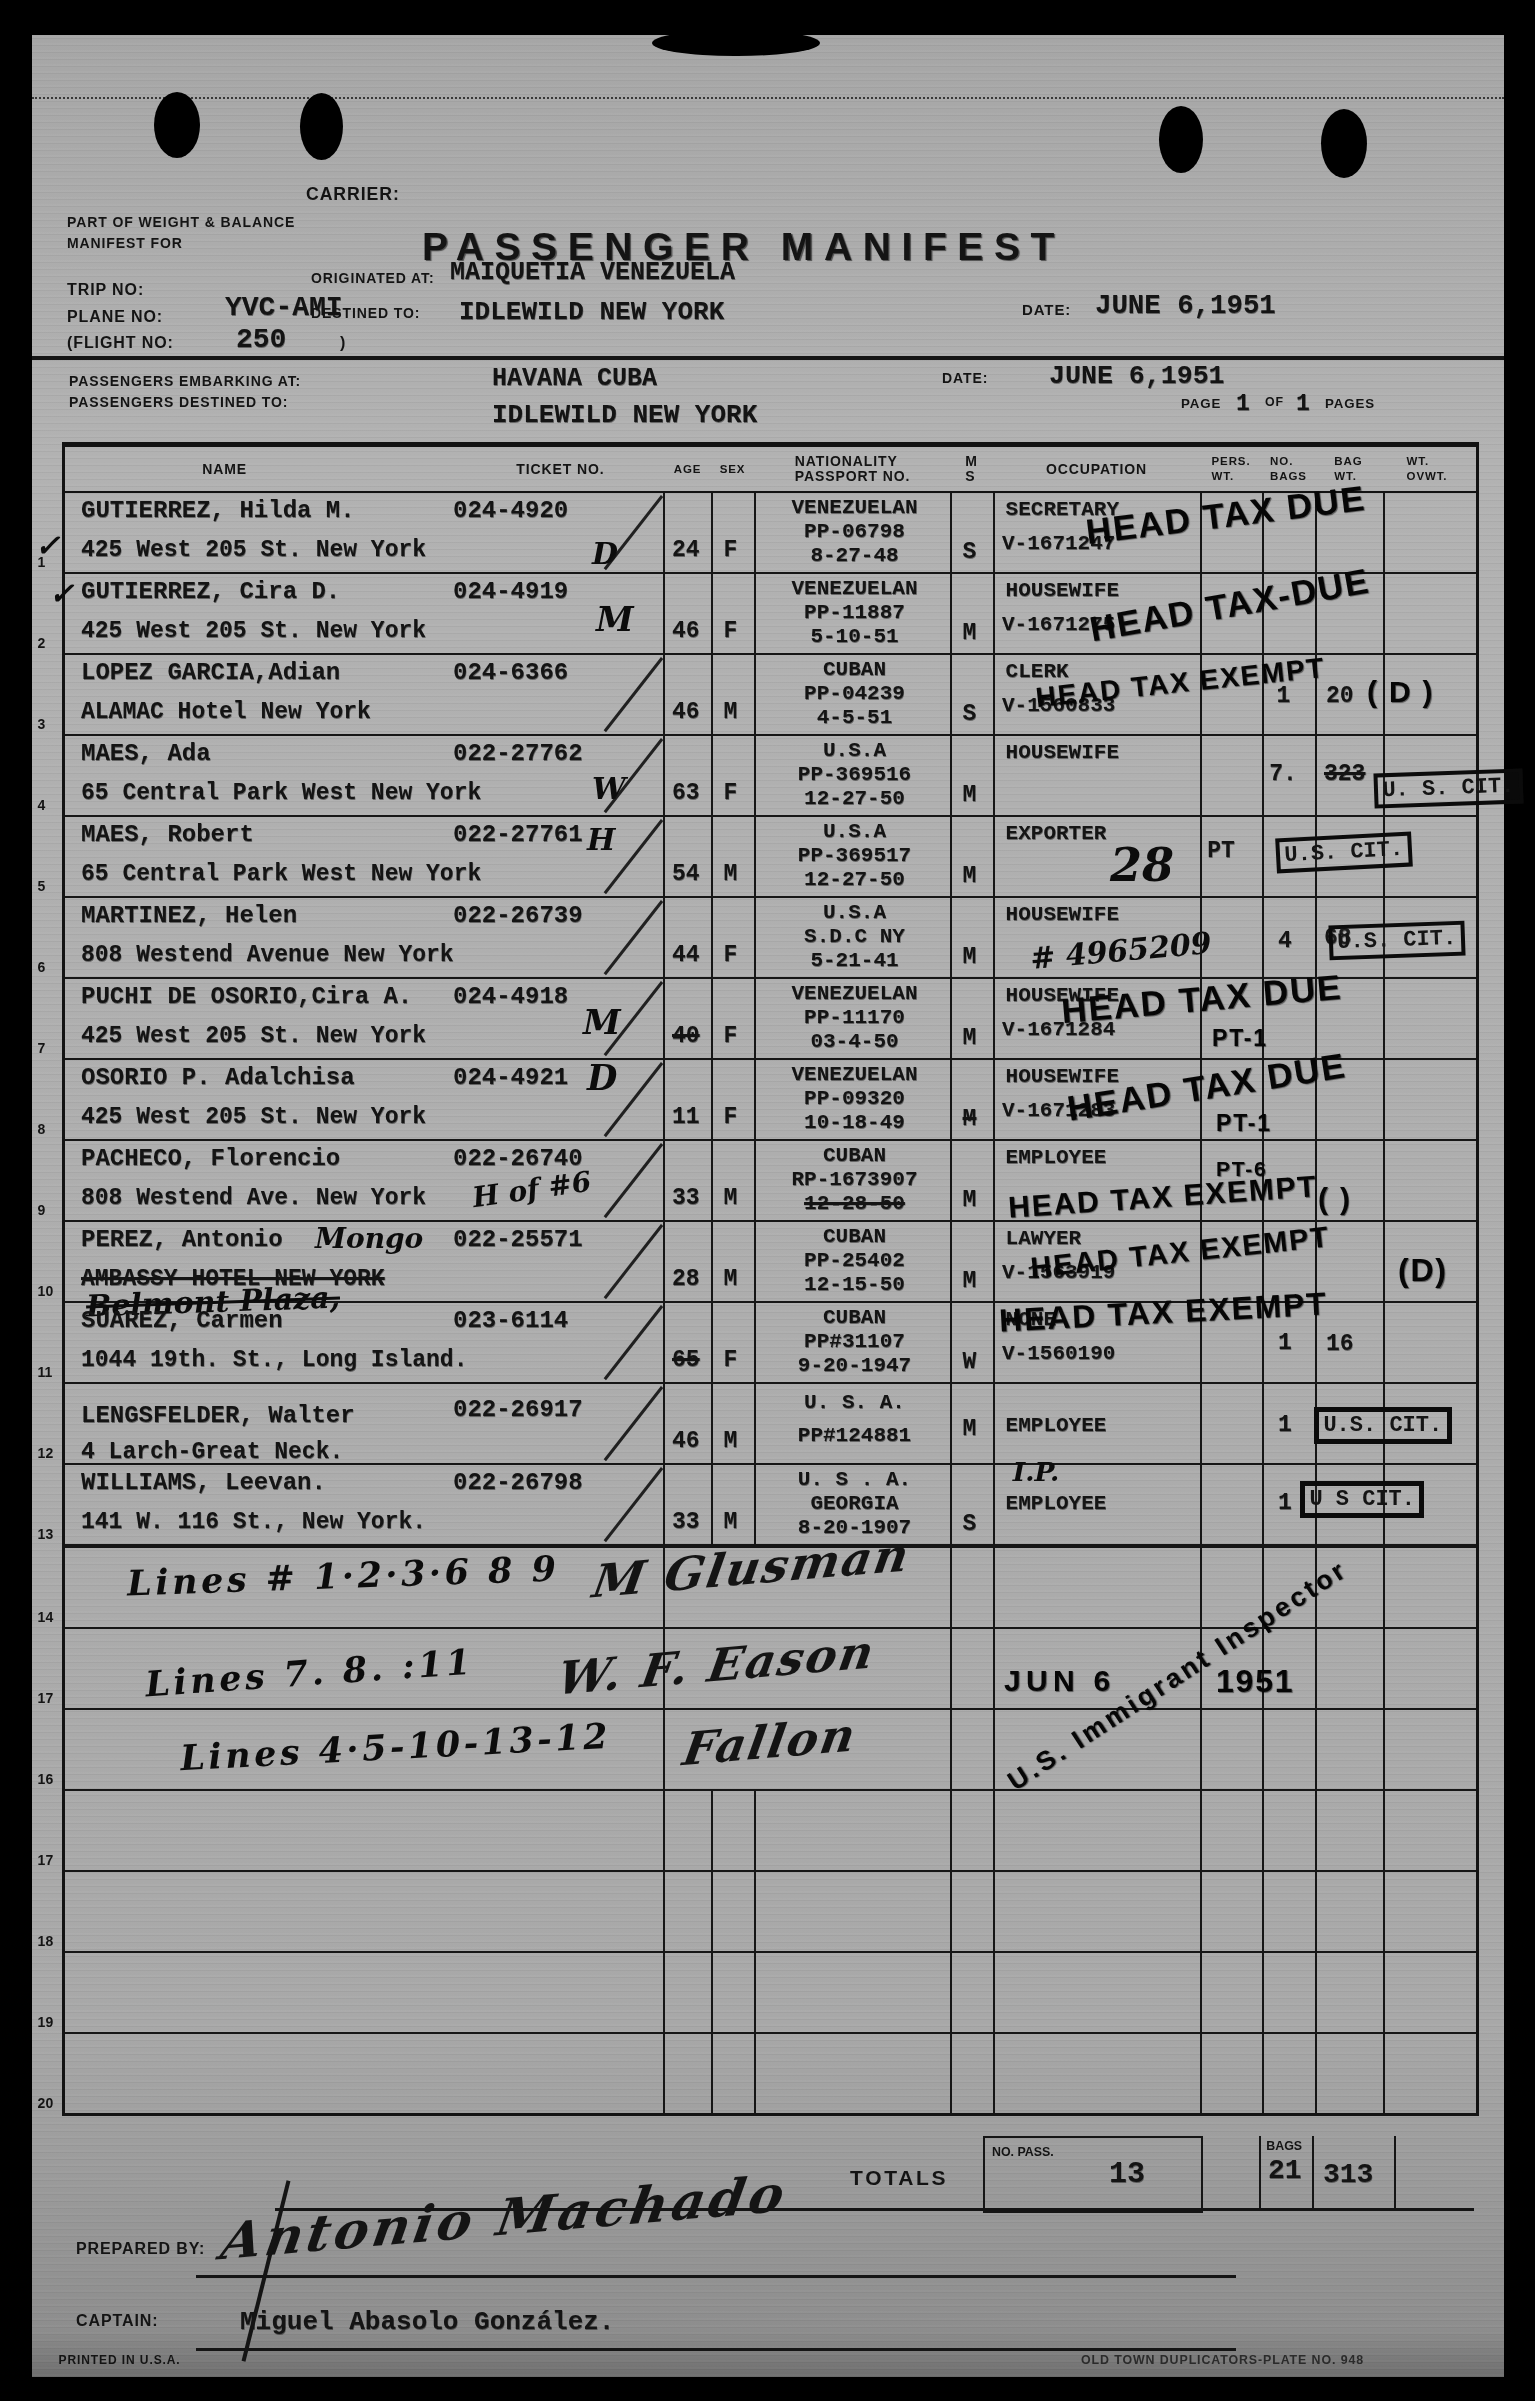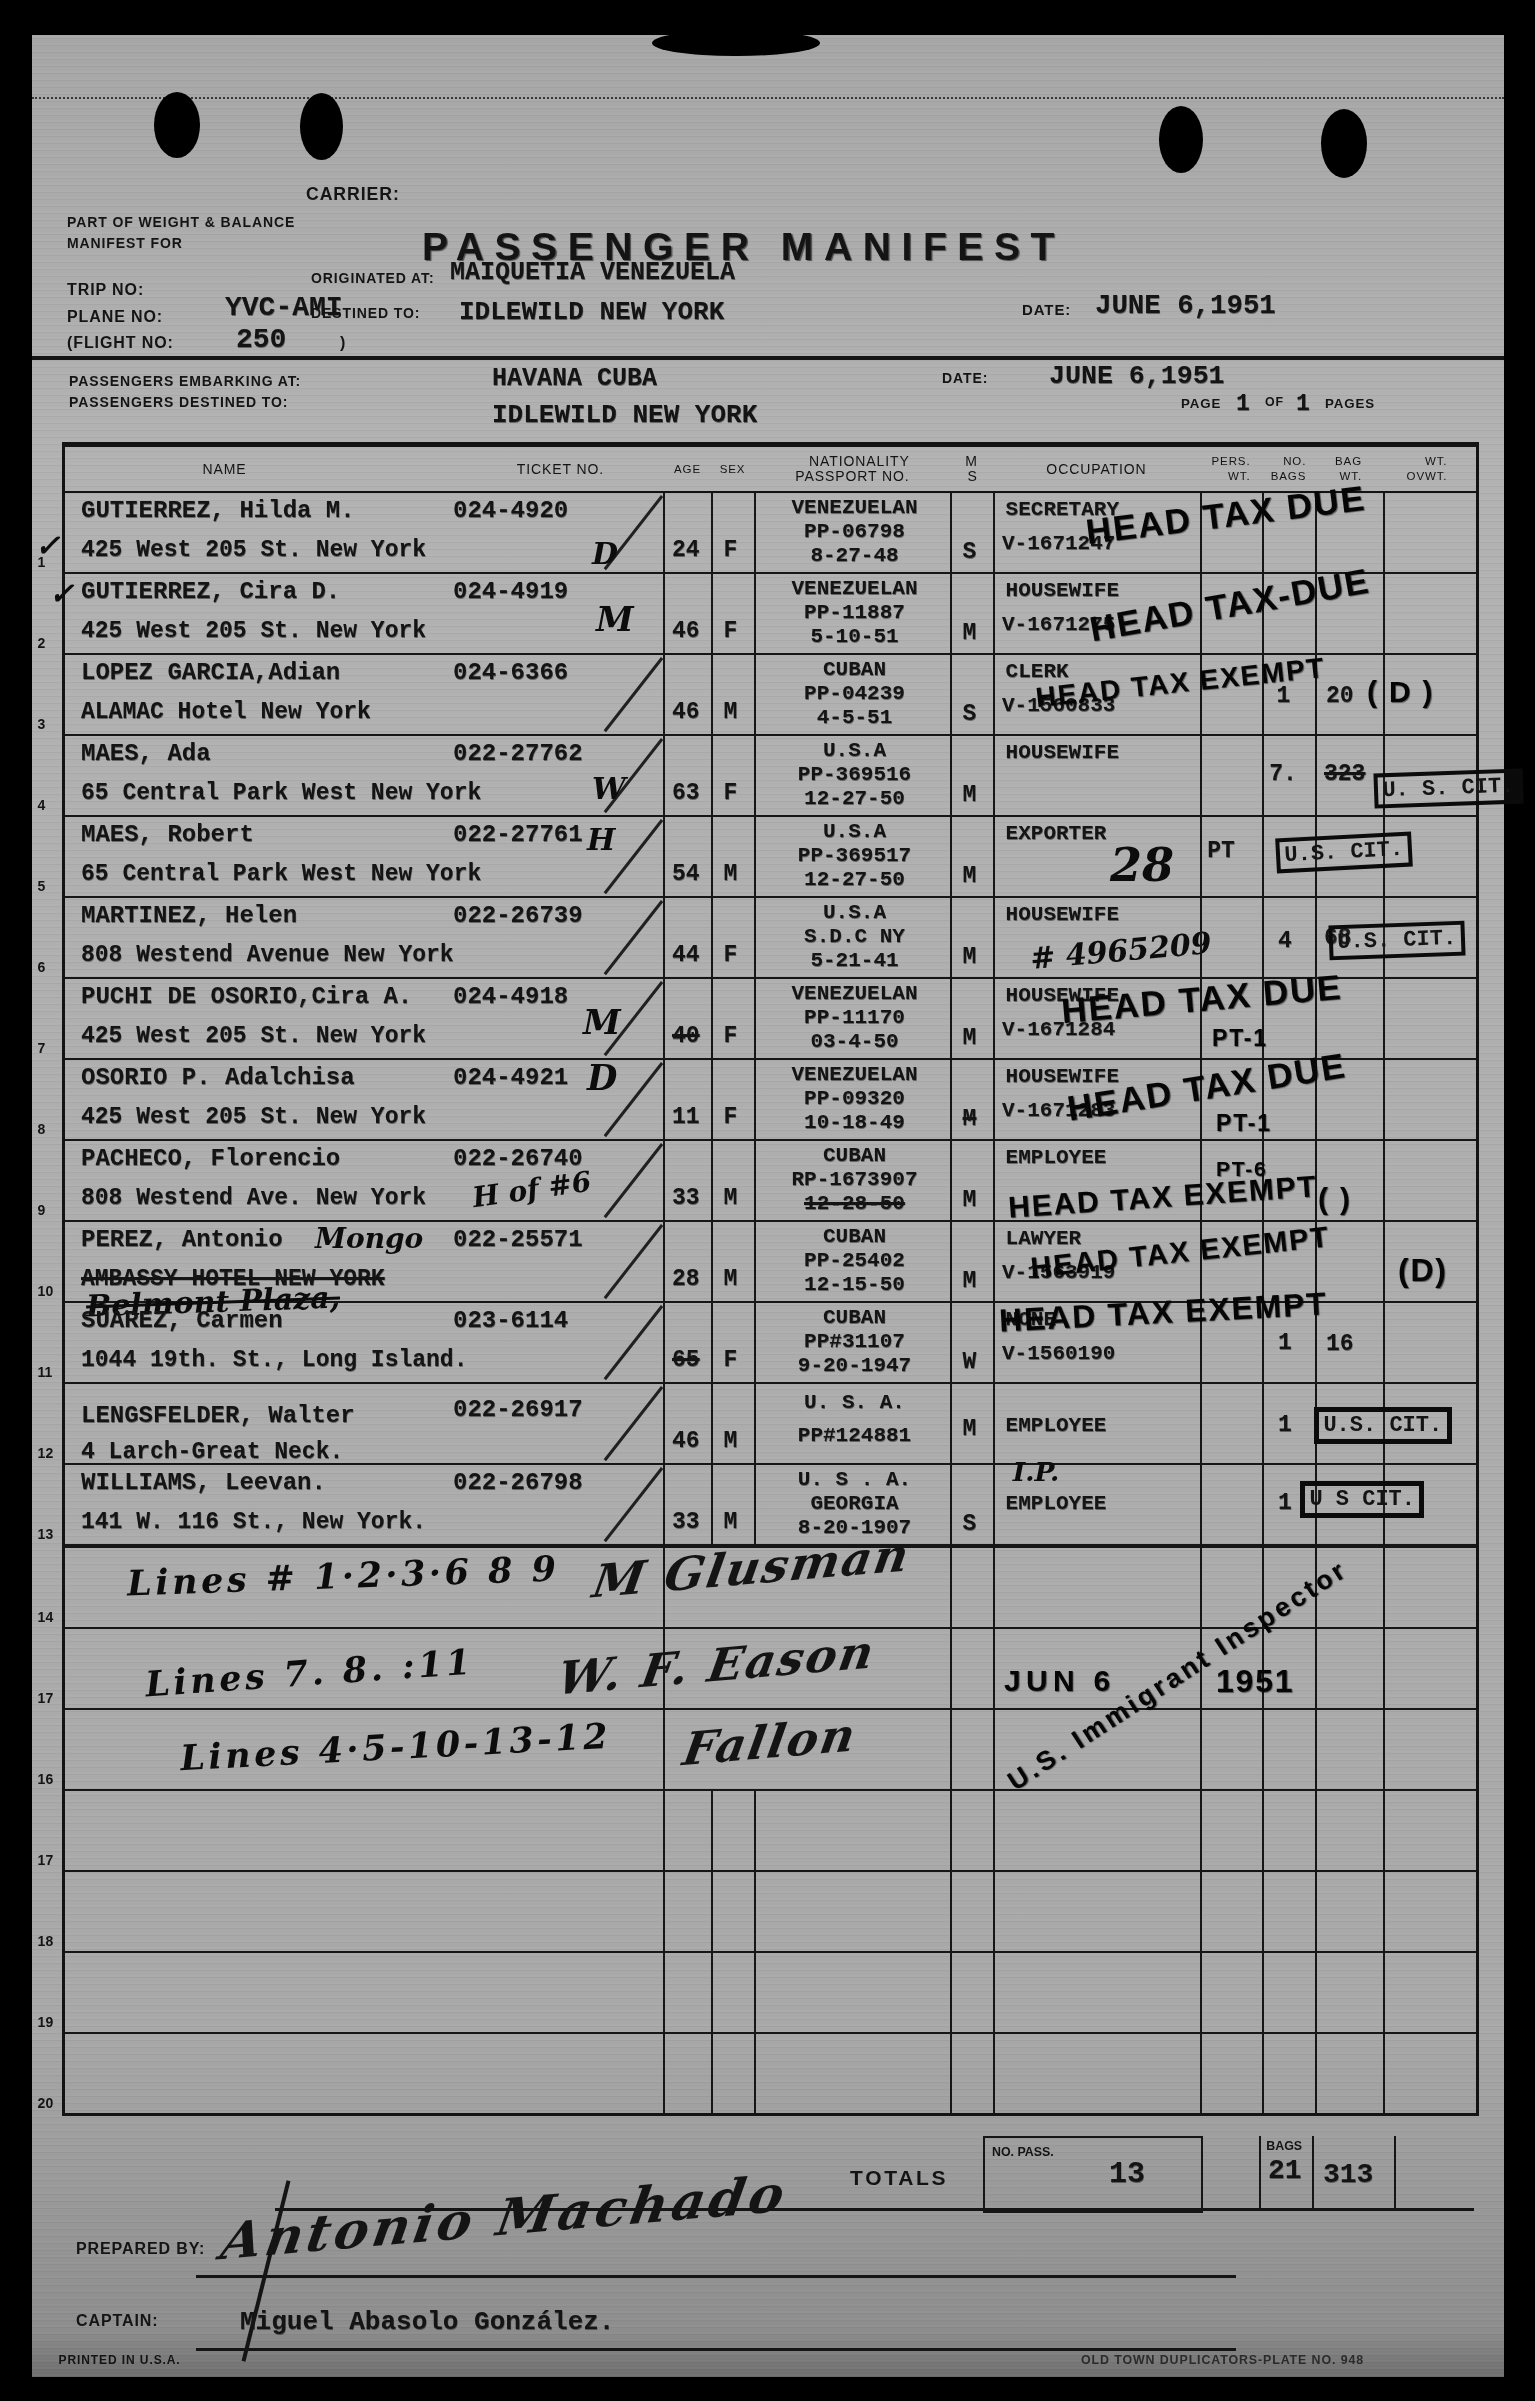--- a/index.html
+++ b/index.html
@@ -22,21 +22,21 @@
       white-space:nowrap;transform:skewX(-14deg) rotate(-5deg);font-size:46px;letter-spacing:1.8px}
   .st{position:absolute;font-weight:bold;font-size:32px;letter-spacing:1.8px;white-space:nowrap;
       color:#060606;font-family:"Liberation Sans",sans-serif;text-shadow:0.9px 0.9px 0.9px rgba(0,0,0,.5)}
   .cit{position:absolute;border:4.4px solid #0b0b0b;font-family:"Liberation Mono",monospace;
       font-weight:bold;font-size:22px;padding:0.9px 4.4px;white-space:nowrap;background:rgba(255,255,255,.04)}
   .rule{position:absolute;background:#141414}
   
   .tbl{position:absolute;left:30px;top:407px;width:1411px;border:3.5px solid #131313;border-top-width:5.3px}
   .hdr{position:relative;height:44px;border-bottom:2.7px solid #131313}
   .hc{position:absolute;top:0;height:100%;display:flex;align-items:center;justify-content:center;
-      font-weight:normal;font-size:14px;letter-spacing:0.9px;text-align:right;white-space:pre-line;line-height:15px}
+      font-weight:bold;font-size:14px;letter-spacing:0.9px;text-align:left;white-space:pre-line;line-height:15px}
   .row{position:relative;height:79px;border-bottom:2.7px solid #161616}
   .ct{position:absolute;top:0;height:100%;border-left:2.7px solid #161616}
   .c-name{left:0;width:598px;border-left:none}
   .c-age{left:598px;width:49px}
   .c-sex{left:646px;width:43px}
   .c-nat{left:689px;width:197px}
   .c-ms{left:885px;width:43px}
   .c-occ{left:928px;width:207px}
   .c-pers{left:1135px;width:62px}
   .c-bags{left:1197px;width:53px}

